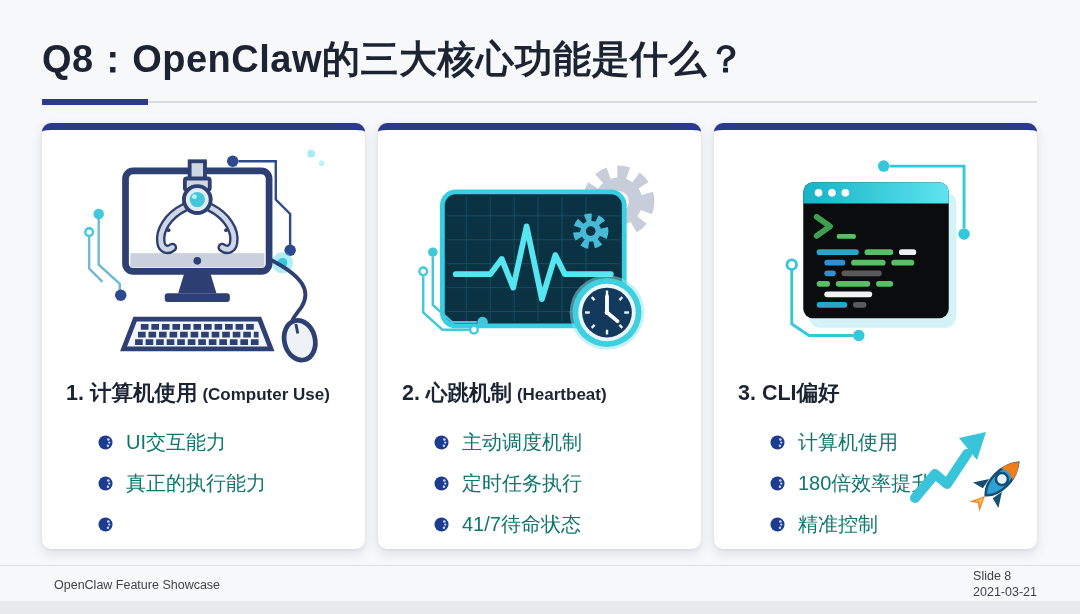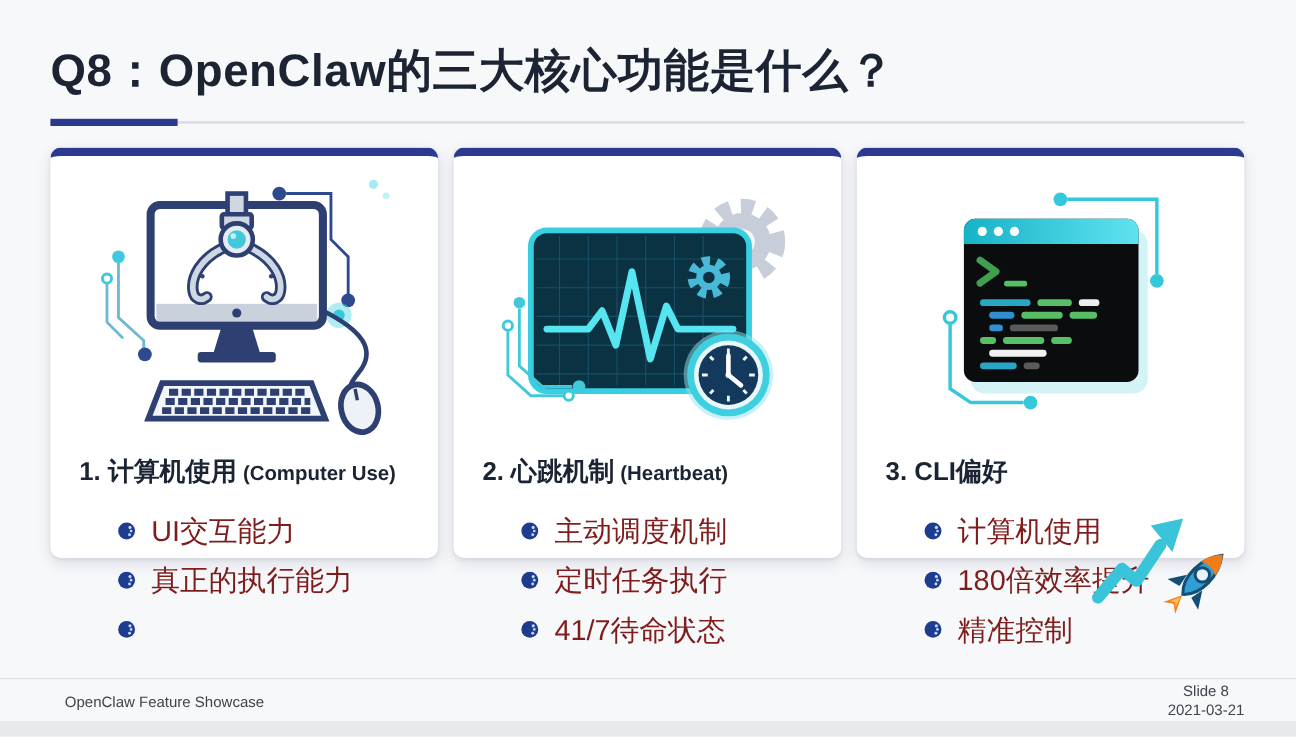--- a/index.html
+++ b/index.html
@@ -11,36 +11,36 @@
   .slide-title {
     position:absolute; left:42px; top:34px;
     font-size:38px; font-weight:700; color:#1c2433; letter-spacing:0.5px;
   }
   .title-rule { position:absolute; left:42px; top:99px; width:995px; height:7px; }
   .title-rule-line { position:absolute; left:0; top:2px; width:100%; height:2px; background:#d9dbe0; }
   .title-rule-accent { position:absolute; left:0; top:0; width:106px; height:6px; background:#2b3a8f; }
 
   .cards { position:absolute; left:42px; top:123px; width:995px; display:flex; gap:13px; }
   .card {
-    position:relative; width:323px; height:342px; background:#ffffff;
+    position:relative; width:323px; height:426px; background:#ffffff;
     border-radius:9px; border-top:7px solid #2b3a8f;
     box-shadow:0 5px 12px rgba(40,50,90,0.12), 0 1px 3px rgba(40,50,90,0.08);
   }
   .card-icon { height:244px; display:flex; align-items:center; justify-content:center; padding-top:10px; }
   .card-heading { margin:4px 0 0 24px; font-size:21.5px; font-weight:700; color:#1b2433; }
   .card-heading .en { font-size:17px; margin-left:5px; }
   .card-bullets { list-style:none; margin-top:15px; padding-left:56px; }
-  .card-bullets li { display:flex; align-items:center; gap:13px; height:41px; font-size:24px; color:#7f1d1d; }
+  .card-bullets li { display:flex; align-items:center; gap:13px; height:41px; font-size:20px; color:#0f766e; }
   .bullet-glyph { flex:0 0 auto; display:flex; }
 
   .rocket-decoration { position:absolute; right:8px; top:292px; width:122px; height:106px; pointer-events:none; }
 
   .footer-line { position:absolute; left:0; top:565px; width:1080px; height:1px; background:#dfe1e6; }
   .footer-left { position:absolute; left:54px; top:578px; font-size:12.5px; color:#3f434c; }
-  .footer-right { position:absolute; right:43px; top:568px; text-align:center; font-size:12.5px; line-height:16px; color:#3f434c; }
+  .footer-right { position:absolute; right:43px; top:568px; text-align:left; font-size:12.5px; line-height:16px; color:#3f434c; }
   .bottom-strip { position:absolute; left:0; bottom:0; width:1080px; height:13px; background:#e8e9ec; }
 </style>
 </head>
 <body>
 
 <div class="slide">
 
   <h1 class="slide-title">Q8：OpenClaw的三大核心功能是什么？</h1>
   <div class="title-rule">
     <div class="title-rule-line"></div>

